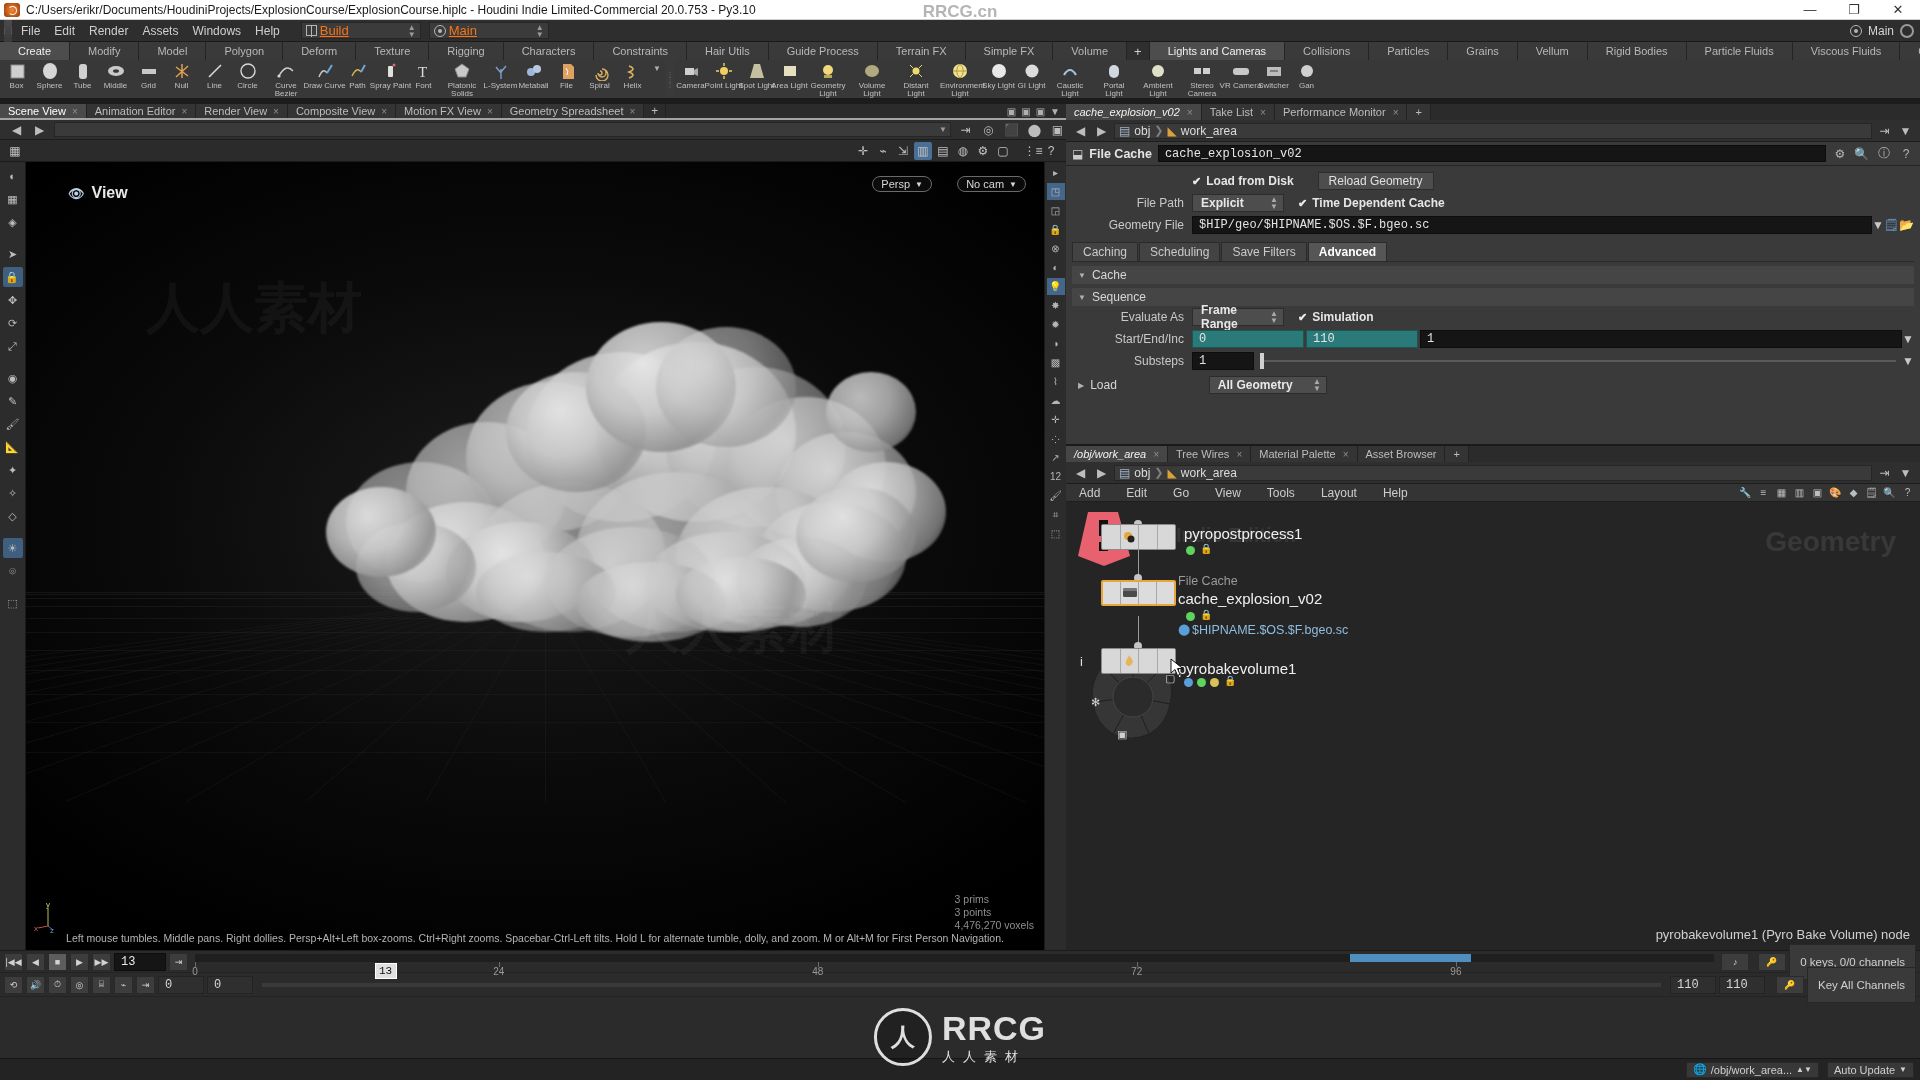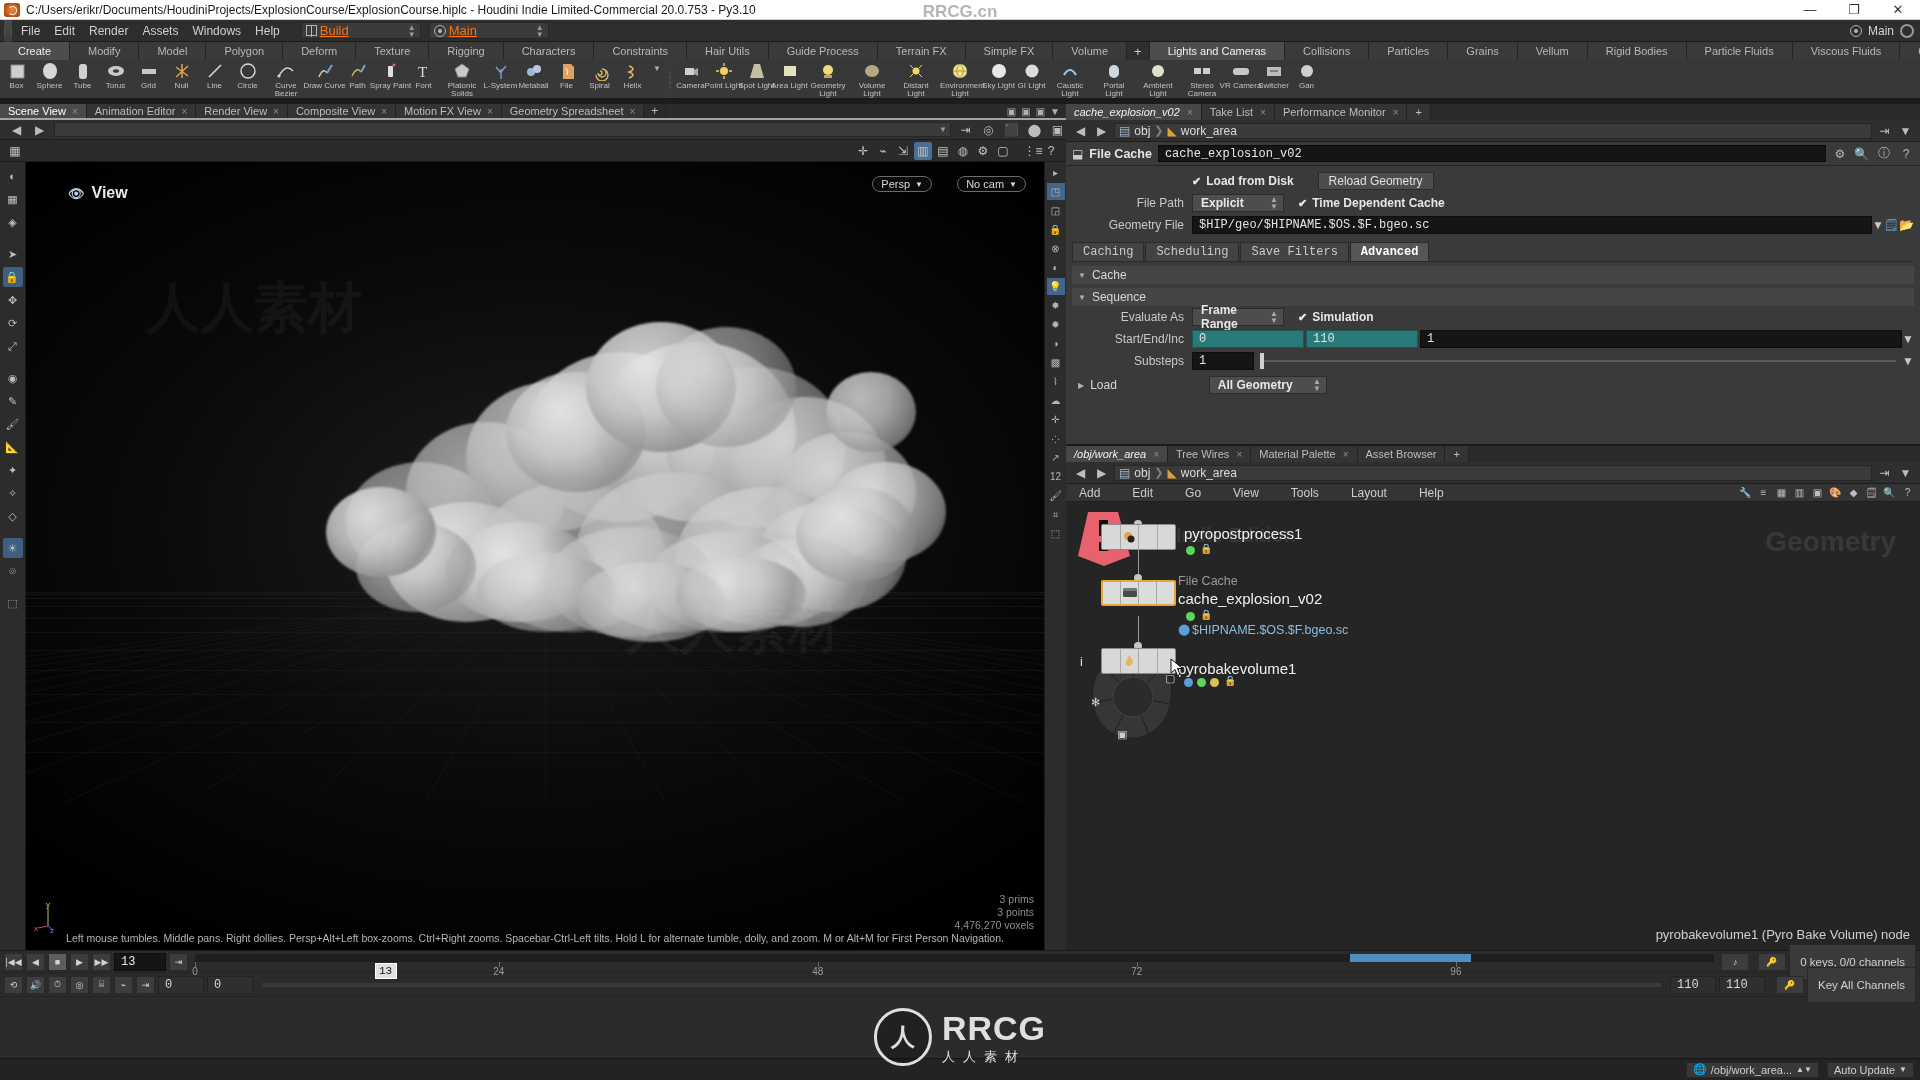--- a/index.html
+++ b/index.html
@@ -172,21 +172,21 @@
     position:absolute; left:42px; top:22px; display:flex; align-items:center; gap:7px;
     color:#e8e8e8; font-size:16px; font-weight:bold;
   }
   #vp-label .eye{ color:#b9cfe2; font-size:13px;}
   .vpchip{
     position:absolute; top:14px; height:16px; border:1px solid #6a6a6a; border-radius:8px;
     display:flex;align-items:center; padding:0 8px; color:#d8d8d8; font-size:11px;
     background:rgba(25,25,25,.4);
   }
   #vp-stats{
-    position:absolute; right:10px; bottom:18px; text-align:right;
+    position:absolute; right:10px; bottom:18px; 
     font-size:10.5px; color:#8e8e8e; line-height:13px;
   }
   #vp-hint{
     position:absolute; left:0; right:0; bottom:6px; text-align:center;
     font-size:10.5px; color:#b4b4b4;
   }
   #vp-axis{ position:absolute; left:8px; bottom:16px; width:36px;height:34px; }
   
   #smoke{
     position:absolute; left:300px; top:150px; width:620px; height:330px;
@@ -240,38 +240,38 @@
     background:#4d4d4d; border:1px solid #2c2c2c; height:18px; display:flex;align-items:center;
     padding:0 2px 0 8px; font-size:12px; color:#e8e8e8; font-weight:bold; min-width:86px;
   }
   .pmenu .sp{ margin-left:auto; font-size:8px; line-height:7px; color:#aaa; padding:0 3px;}
   .pfield{
     background:#151515; border:1px solid #0d0d0d; height:18px; display:flex;align-items:center;
     padding-left:6px; color:#e3e3e3; font-family:"Liberation Mono", monospace; font-size:12px;
   }
   .pfield.teal{ background:#2b7a7a; border-color:#1d5454; }
   .ptabs2{
-    display:flex; margin:6px 6px 0 6px; border-bottom:1px solid #2a2a2a;font-family:Liberation Mono, monospace;
+    display:flex; margin:6px 6px 0 6px; border-bottom:1px solid #2a2a2a;
   }
   .ptab2{
     padding:2px 10px; font-size:12px; color:#cacaca; background:#434343;
     border:1px solid #2a2a2a; border-bottom:none; margin-right:1px;
   }
   .ptab2.active{ background:#565656; color:#fff; font-weight:bold;}
   .sechead{
     display:flex; align-items:center; gap:6px; background:#454545; margin:4px 6px 0 6px;
     height:18px; padding-left:6px; font-size:12px; color:#d7d7d7;
   }
   .tri{ font-size:8px; color:#b0b0b0; }
 
   
   #netPane{ flex:1; display:flex; flex-direction:column; background:#2b2b2b; }
   #netMenu{
     height:18px; display:flex; align-items:center; background:#343434;
-    border-bottom:1px solid #1e1e1e; padding-left:6px; gap:18px;
+    border-bottom:1px solid #1e1e1e; padding-left:6px; gap:12px;
   }
   #netMenu .nm{ padding:1px 7px; font-size:12px; color:#cdcdcd;}
   #netMenu .nright{ margin-left:auto; display:flex; align-items:center; gap:3px; padding-right:5px;}
   .nico{ width:15px;height:14px;display:flex;align-items:center;justify-content:center;color:#bdbdbd;font-size:10px;}
   #netCanvas{ flex:1; position:relative; overflow:hidden; background:#252525;}
   .node{
     position:absolute; height:26px; width:75px; display:flex;
     background:#d8d8d8; border:1px solid #8a8a8a; border-radius:2px;
   }
   .node .seg{ flex:1; border-right:1px solid #a8a8a8; }
@@ -448,21 +448,21 @@
           </div>
           <div class="tlbl">Tube</div>
         </div>
         <div class="tool">
           <div class="tico">
             <svg width="20" height="20" viewBox="0 0 20 20">
               <ellipse cx="10" cy="10" rx="8" ry="5" fill="#cacaca"></ellipse>
               <ellipse cx="10" cy="10" rx="3" ry="1.8" fill="#3a3a3a"></ellipse>
             </svg>
           </div>
-          <div class="tlbl">Torus</div>
+          <div class="tlbl">Middle</div>
         </div>
         <div class="tool">
           <div class="tico">
             <svg width="20" height="20" viewBox="0 0 20 20">
               <rect x="3" y="8" width="14" height="5" fill="#c8c8c8"></rect>
             </svg>
           </div>
           <div class="tlbl">Grid</div>
         </div>
         <div class="tool">

